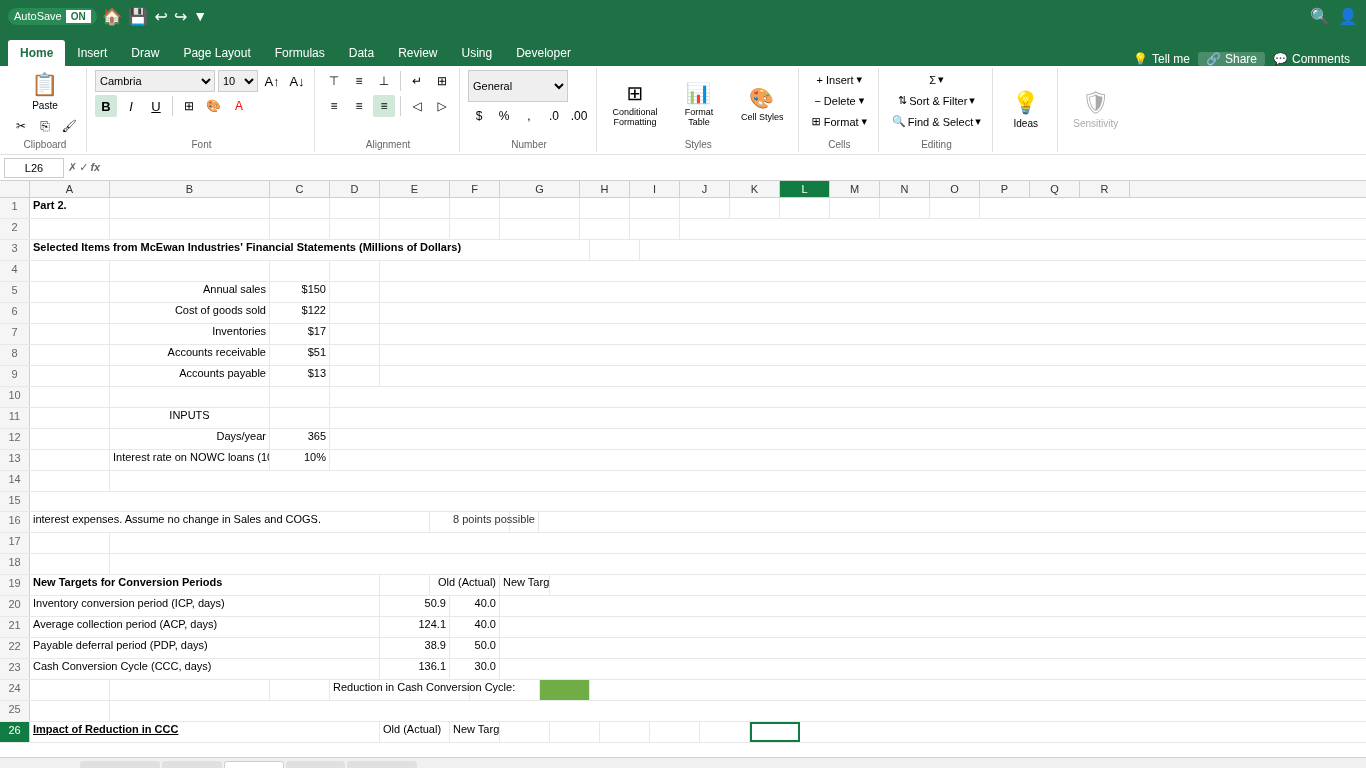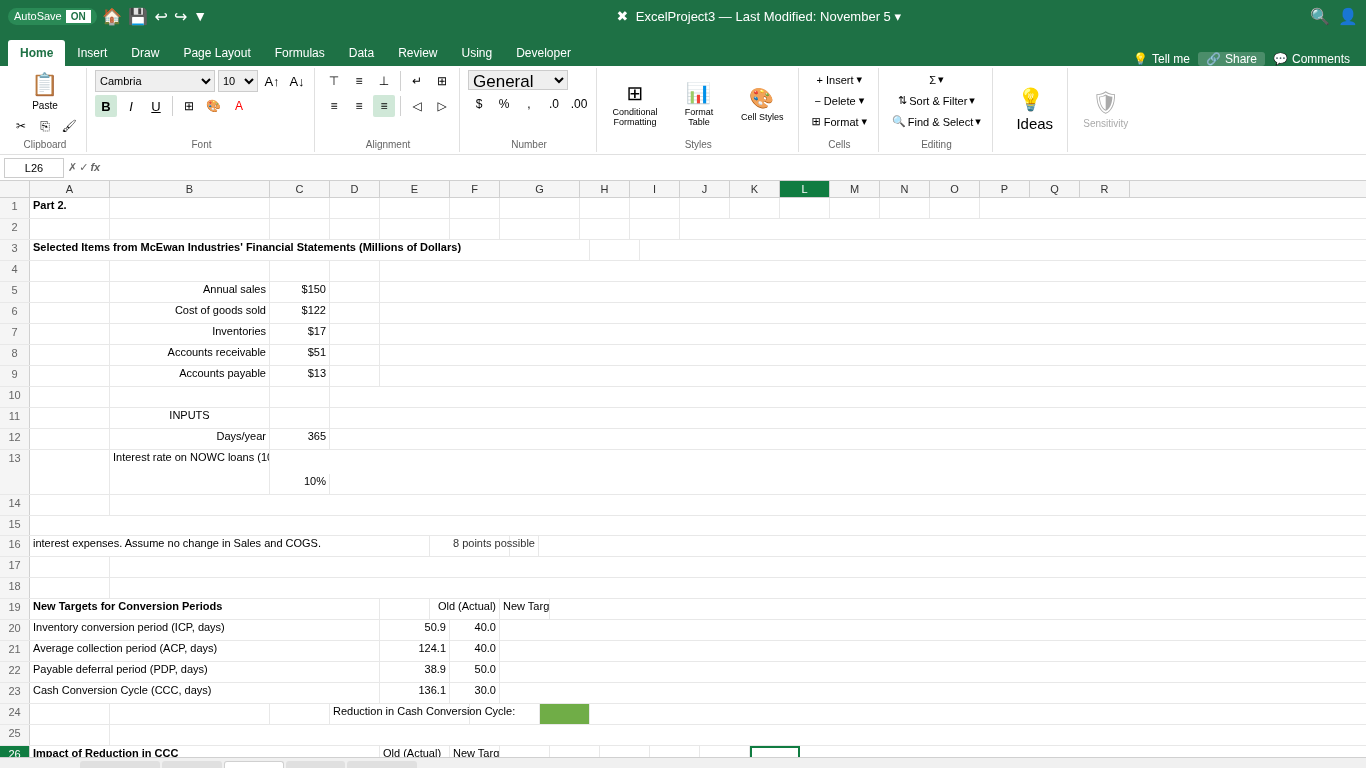--- a/index.html
+++ b/index.html
@@ -93,21 +93,21 @@
       width: 22px; height: 22px;
       border: 1px solid transparent;
       background: none;
       cursor: pointer;
       border-radius: 2px;
       font-size: 12px;
       display: flex; align-items: center; justify-content: center;
     }
     .toolbar-btn-small.active { background: #d0e8d8; }
     .separator { width: 1px; background: #d0d0d0; height: 20px; margin: 0 2px; }
-    .number-format-select { width: 100px; height: 20px; font-size: 17px; border: 1px solid #ccc; }
+    .number-format-select { width: 100px; height: 32px; font-size: 11px; border: 1px solid #ccc; }
 
     
     .ribbon-large-btn {
       display: flex;
       flex-direction: column;
       align-items: center;
       justify-content: center;
       padding: 4px 8px;
       cursor: pointer;
       border-radius: 3px;
@@ -216,29 +216,20 @@
   <div id="title-bar-left">
     <div class="autosave-toggle">
       <span>AutoSave</span>
       <span class="toggle-on">ON</span>
     </div>
     <span style="font-size:16px;">🏠</span>
     <span style="font-size:16px;">💾</span>
     <span style="font-size:16px;">↩</span>
     <span style="font-size:16px;">↪</span>
     <span style="font-size:14px;">▼</span>
-  </div>
-  <div id="title-bar-center">
-    <span style="font-size:14px; margin-right:4px;">✖</span>
-    <span>ExcelProject3</span>
-    <span> </span>
-    <span>—</span>
-    <span> </span>
-    <span>Last Modified: November 5</span>
-    <span>▾</span>
   </div>
   <div id="title-bar-right">
     <span style="font-size:16px;">🔍</span>
     <span style="font-size:16px;">👤</span>
   </div>
 </div>
 
 <div id="tab-row">
   <div class="ribbon-tab active">Home</div>
   <div class="ribbon-tab">Insert</div>
@@ -395,21 +386,21 @@
         <span>▾</span>
       </div>
     </div>
     <div class="ribbon-group-label">Editing</div>
   </div>
 
   <div class="ribbon-group">
     <div class="ribbon-group-content" style="flex-direction:column; align-items:center; justify-content:center;">
       <div class="ribbon-large-btn">
         <div class="icon" style="font-size:22px;">💡</div>
-        <div style="font-size:15px;margin-left:8px;">Ideas</div>
+        <div style="font-size:10px;">Ideas</div>
       </div>
     </div>
     <div class="ribbon-group-label"></div>
   </div>
 
   <div class="ribbon-group">
     <div class="ribbon-group-content" style="flex-direction:column; align-items:center; justify-content:center;">
       <div class="ribbon-large-btn" style="color:#aaa;">
         <div class="icon" style="font-size:22px;">🛡</div>
         <div style="font-size:10px; color:#aaa;">Sensitivity</div>
@@ -560,21 +551,21 @@
         <div class="row-num">12</div>
         <div class="cell" style="width:80px;"></div>
         <div class="cell align-right" style="width:160px;">Days/year</div>
         <div class="cell align-right" style="width:60px;">365</div>
       </div>
 
       <div class="grid-row">
         <div class="row-num">13</div>
         <div class="cell" style="width:80px;"></div>
         <div class="cell align-right" style="width:160px;">Interest rate on NOWC loans (10%)</div>
-        <div class="cell align-right" style="width:60px;margin-top:24px;">10%</div>
+        <div class="cell align-right" style="width:60px;">10%</div>
       </div>
 
       <div class="grid-row">
         <div class="row-num">14</div>
         <div class="cell" style="width:80px;"></div>
       </div>
 
       <div class="grid-row">
         <div class="row-num">15</div>
       </div>

